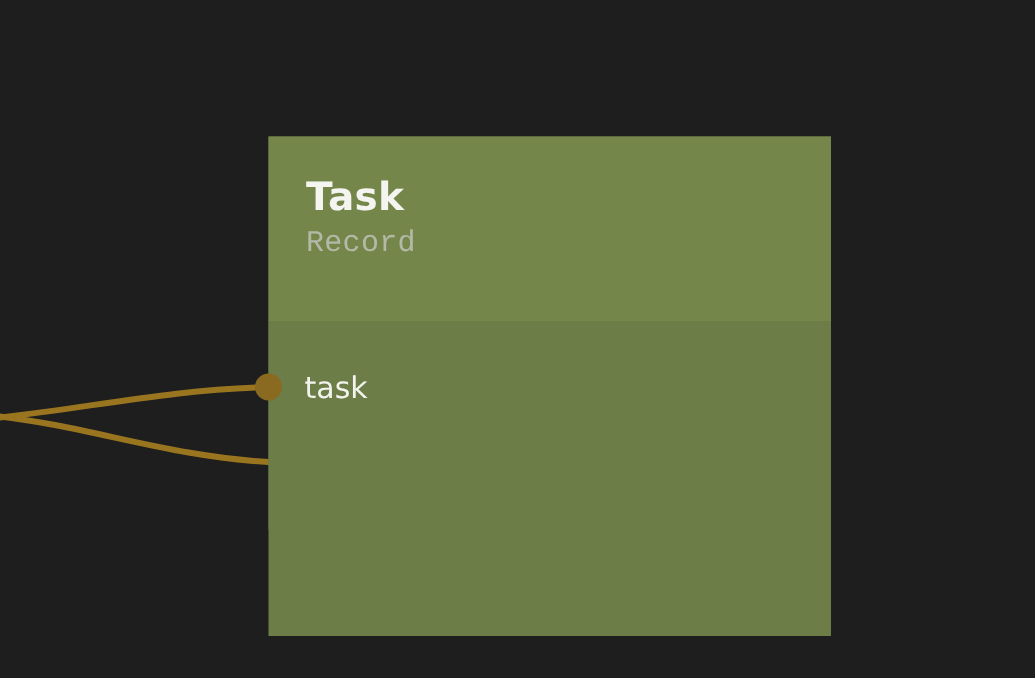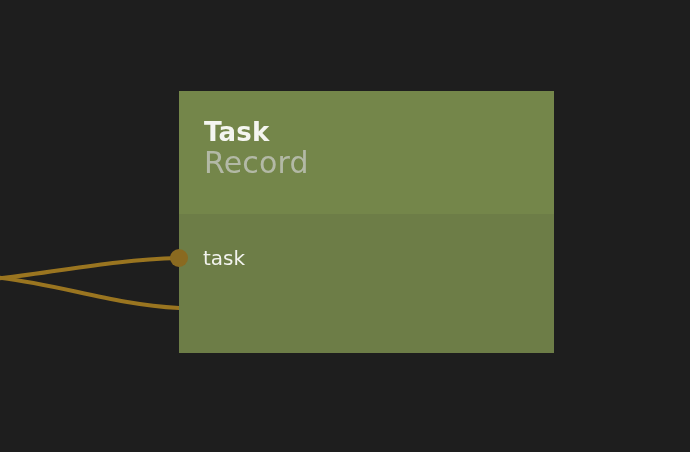--- a/index.html
+++ b/index.html
@@ -26,45 +26,46 @@
     height: 452px;
     pointer-events: none;
   }
 
   
   #node-task {
     position: absolute;
     left: 179px;
     top: 91px;
     width: 375px;
-    height: 262px;
+    height: 333px;
     background: #6d7d47;
     border-radius: 0;
     box-sizing: border-box;
   }
 
   .node-header {
     height: 123px;
     background: #74864a;
     box-sizing: border-box;
     padding: 26px 0 0 25px;
   }
   .node-title {
     font-size: 26px;
     font-weight: bold;
     color: #f4f5f0;
     line-height: 30px;
     letter-spacing: 0.2px;
   }
   .node-subtitle {
-    font-size: 30px;
+    font-size: 20px;
     font-weight: normal;
     color: #b3b9a6;
     line-height: 32px;
     letter-spacing: 0.2px;
+    font-family: Liberation Mono, monospace;
   }
 
   .node-body {
     position: relative;
     height: 139px;
     background: #6d7d47;
   }
 
   .field-row {
     position: absolute;

